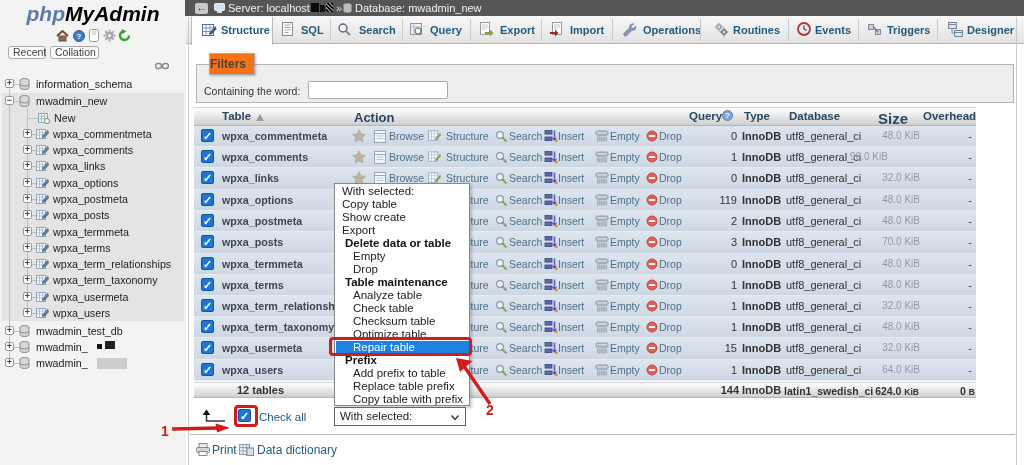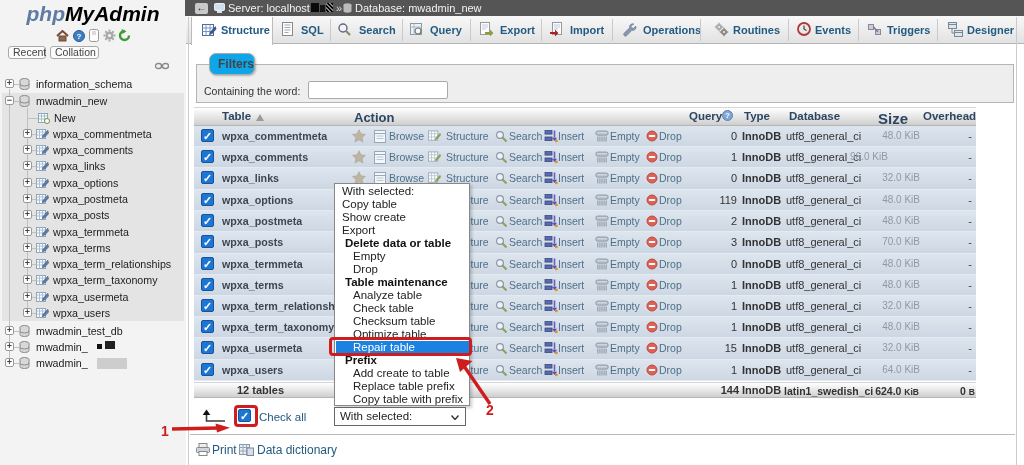--- a/index.html
+++ b/index.html
@@ -24,23 +24,23 @@
 #tabbar{position:absolute;left:186px;top:16px;width:838px;height:28px;
  background:linear-gradient(#f8f8f8,#e2e2e2);border-bottom:1px solid #b5b5b5}
 .tab{position:absolute;top:0;height:28px;font-size:11px;font-weight:bold;color:#235a81;
  line-height:28px;white-space:nowrap}
 .tabsep{position:absolute;top:3px;height:22px;width:1px;background:#c9c9c9}
 #acttab{position:absolute;left:191px;top:17px;width:82px;height:28px;background:#fff;
  border-left:1px solid #bbb;border-right:1px solid #bbb}
 
 #fset{position:absolute;left:196px;top:64px;width:818px;height:39px;background:#eee;
  border:1px solid #b5b5b5}
-#legend{position:absolute;left:209px;top:53px;width:46px;height:22px;background:#0ea5e9;
- border:1px solid #aaa;border-radius:7px;box-shadow:1px 1px 2px rgba(0,0,0,.25);
- font-size:12px;font-weight:bold;color:#444;text-align:right;line-height:20px}
+#legend{position:absolute;left:209px;top:53px;width:46px;height:22px;background:#f97316;
+ border:1px solid #aaa;border-radius:0;box-shadow:1px 1px 2px rgba(0,0,0,.25);
+ font-size:12px;font-weight:bold;color:#444;text-align:left;line-height:20px}
 #cword{position:absolute;left:204px;top:85px;font-size:10.5px;color:#333}
 #finput{position:absolute;left:308px;top:81px;width:140px;height:18px;background:#fff;
  border:1px solid #aaa;border-radius:2px}
 
 .hdr{position:absolute;left:194px;width:782px;background:linear-gradient(#ffffff,#cfcfcf);
  border-top:1px solid #d5d5d5;border-bottom:1px solid #b5b5b5;
  font-size:11.5px;font-weight:bold;color:#2c4662}
 .row{position:absolute;left:194px;width:782px;height:21px;font-size:11px;color:#333}
 .row .nm{position:absolute;left:28px;top:4px;font-weight:bold;color:#3d4752;font-size:10.7px}
 .lnk{color:#4d7088;font-size:10.5px}
@@ -975,21 +975,21 @@
       <div class="mi b" style="top:53px">Delete data or table</div>
       <div class="mi ind" style="top:66px">Empty</div>
       <div class="mi ind" style="top:79px">Drop</div>
       <div class="mi b" style="top:92px">Table maintenance</div>
       <div class="mi ind" style="top:105px">Analyze table</div>
       <div class="mi ind" style="top:118px">Check table</div>
       <div class="mi ind" style="top:131px">Checksum table</div>
       <div class="mi ind" style="top:144px">Optimize table</div>
       <div class="mi ind hl" style="top:157px">Repair table</div>
       <div class="mi b" style="top:170px">Prefix</div>
-      <div class="mi ind" style="top:183px">Add create to table</div>
+      <div class="mi ind" style="top:183px">Add prefix to table</div>
       <div class="mi ind" style="top:196px">Replace table prefix</div>
       <div class="mi ind" style="top:209px">Copy table with prefix</div>
     </div>
     <div class="redbox" style="left:329px;top:337px;width:143px;height:19px"></div>
     <div class="redbox" style="left:234px;top:405px;width:24px;height:22px"></div>
     <div class="rednum" style="left:161px;top:423px">1</div>
     <svg class="abs" style="left:170px;top:421px;z-index:41" width="62" height="12" viewBox="0 0 62 12">
       <path d="M2 8 L48 7" stroke="#cf1d1d" stroke-width="3.4"></path>
       <path d="M60 6.8 L45.5 2.6 L47 11.6 Z" fill="#cf1d1d"></path>
     </svg>

